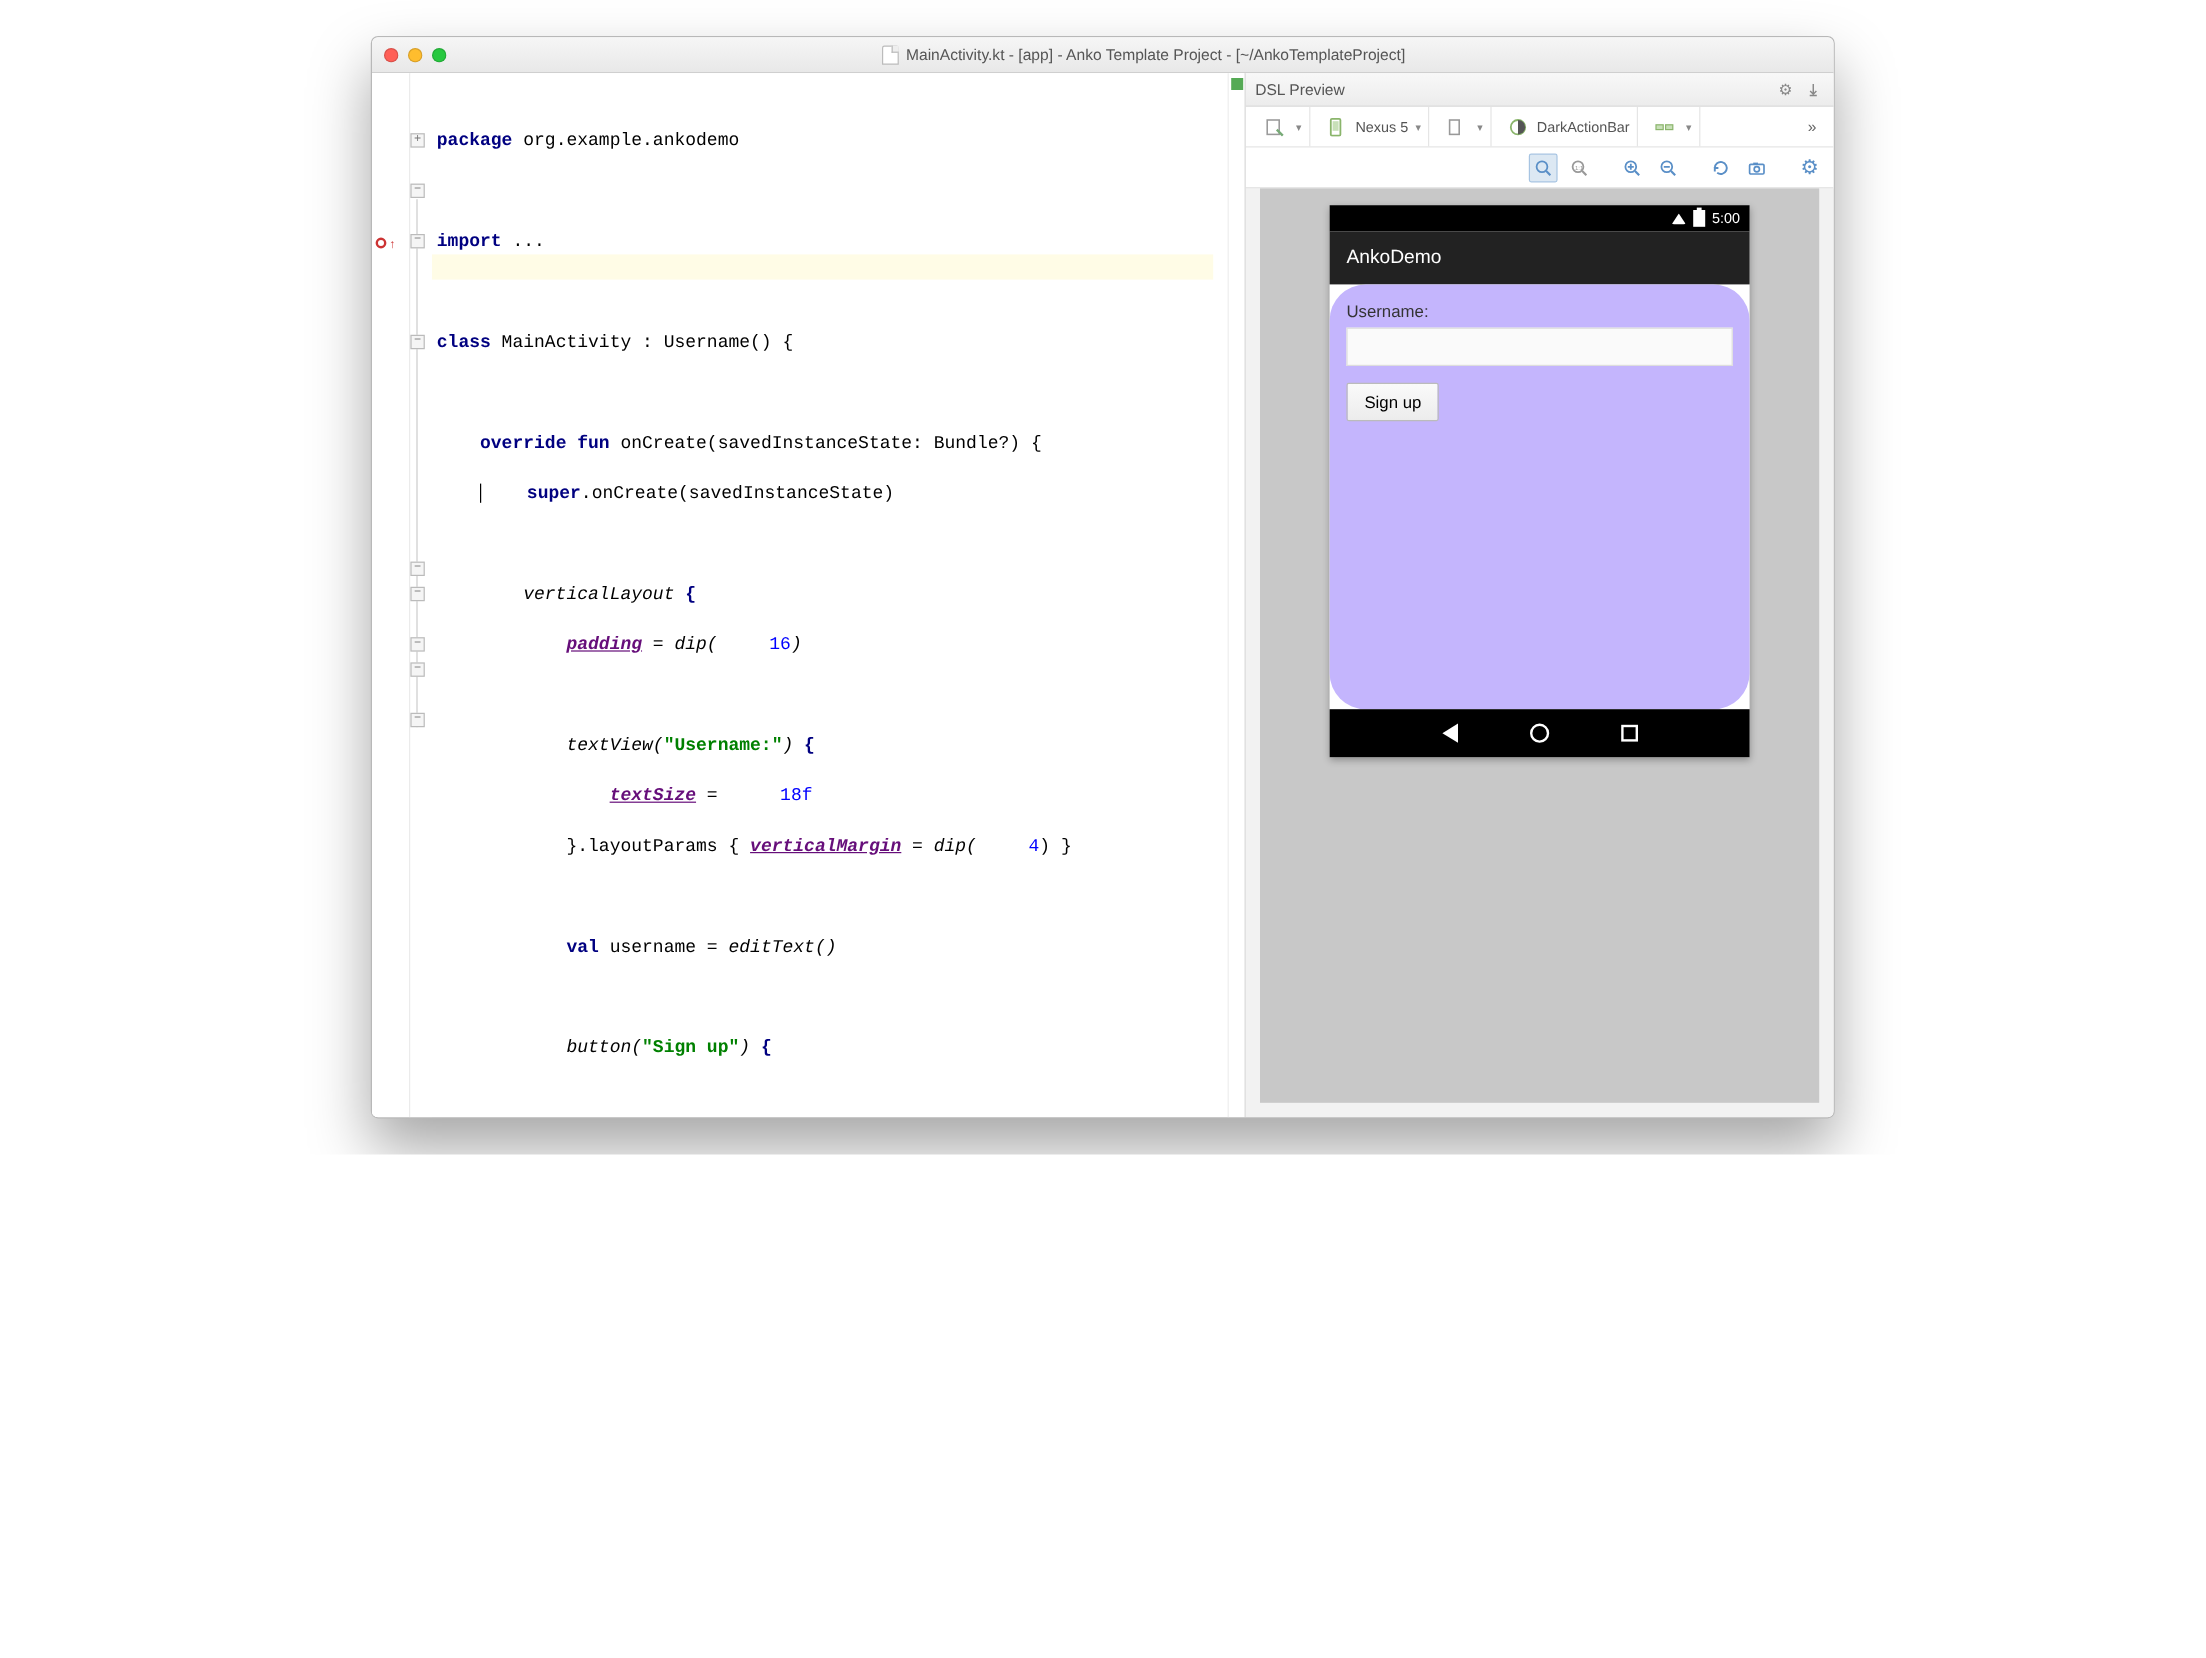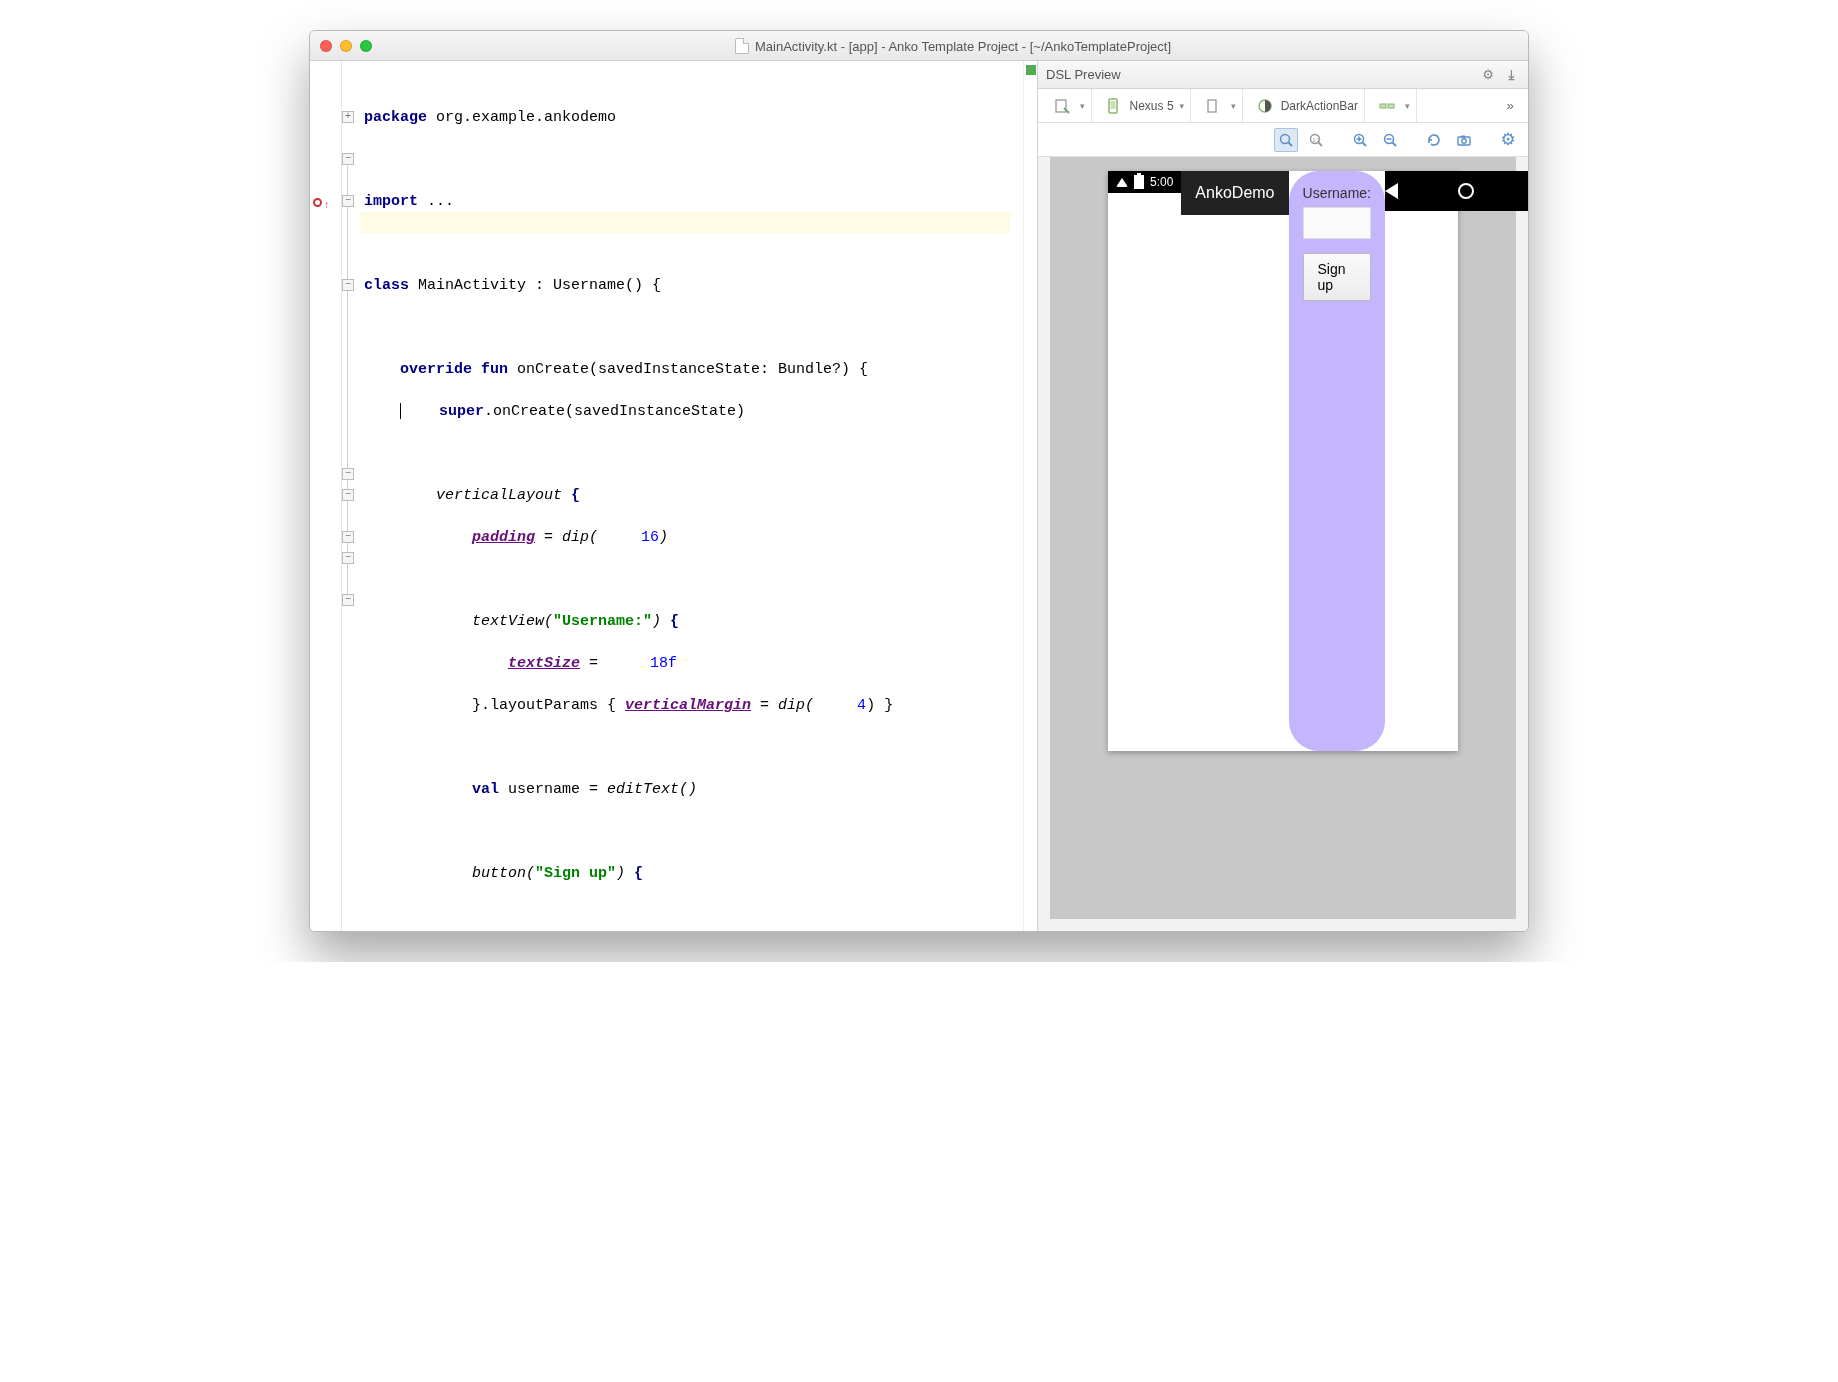--- a/index.html
+++ b/index.html
@@ -29,21 +29,21 @@
     display: flex;
     align-items: center;
     padding: 0 10px;
     gap: 8px;
   }
   .traffic { display:flex; gap:8px; margin-right: 8px;}
   .dot { width:12px; height:12px; border-radius:50%; border:1px solid rgba(0,0,0,0.15);}
   .dot.red{background:#ff5f57;}
   .dot.yellow{background:#ffbd2e;}
   .dot.green{background:#28c840;}
-  .titlebar .title-wrap { flex:1; text-align:center; display:flex; justify-content:center; align-items:flex-end; gap:6px; color:#555;}
+  .titlebar .title-wrap { flex:1; text-align:center; display:flex; justify-content:center; align-items:center; gap:6px; color:#555;}
   .file-icon { width:14px; height:16px; background:#fff; border:1px solid #bbb; border-radius:2px 2px 0 0; position:relative;}
   .file-icon::after{content:""; position:absolute; top:-1px; right:-1px; width:5px; height:5px; background:#eee; border-left:1px solid #bbb; border-bottom:1px solid #bbb;}
   
   .body { display:flex; height: 870px; }
   
   .editor-pane { flex:1; display:flex; background:#fff; position:relative; font-family: Menlo, Monaco, "Courier New", monospace; font-size:15px; line-height:21px; border-right:1px solid #d0d0d0;}
   .gutter { width:32px; background:#fff; border-right:1px solid #e6e6e6; position:relative;}
   .override-mark{ width:9px; height:9px; border:2px solid #c33; border-radius:50%; position:absolute; left:3px;}
   .arrow-up{ position:absolute; color:#c33; font-size:10px; left:14px;}
   .fold-col { width:18px; background:#fff; position:relative;}
@@ -73,21 +73,21 @@
   .tb-btn svg{width:16px;height:16px;}
   .tb-label{ color:#555; font-size:12px;}
   .arrow-dn{font-size:9px; color:#888; margin-left:2px;}
   .toolbar-row2{ height:34px; background:#fff; border-bottom:1px solid #e0e0e0; display:flex; align-items:center; justify-content:flex-end; padding:0 8px; gap:6px;}
   .tb-btn.sel{ background:#dce8f3; border:1px solid #a7c4e2;}
   .activity-select{ margin:10px 12px; }
   .activity-select .sel-box{ background:#fff; border:1px solid #bbb; border-radius:4px; padding:5px 26px 5px 10px; position:relative; font-size:13px; cursor:pointer;}
   .sel-box .stepper{ position:absolute; right:4px; top:3px; width:16px; height:18px; border-left:1px solid #ddd; display:flex; flex-direction:column; align-items:center; justify-content:center; font-size:7px; color:#666; line-height:7px;}
   
   .device-area{ flex:1; background:#c8c8c8; margin:0 12px 12px 12px; display:flex; justify-content:center; align-items:flex-start; padding-top:14px;}
-  .phone{ width:350px; height:580px; background:#fff; box-shadow:0 2px 6px rgba(0,0,0,0.3); display:flex; flex-direction:row;}
+  .phone{ width:350px; height:460px; background:#fff; box-shadow:0 2px 6px rgba(0,0,0,0.3); display:flex; flex-direction:column;}
   .statusbar{ height:22px; background:#000; color:#fff; display:flex; align-items:center; justify-content:flex-end; padding:0 8px; gap:6px; font-size:12px;}
   .wifi-icon{width:0;height:0;border-left:6px solid transparent;border-right:6px solid transparent;border-bottom:9px solid #fff; transform:rotate(0deg); border-radius:2px;}
   .batt{ width:10px; height:14px; background:#fff; position:relative;}
   .batt::before{content:"";position:absolute;top:-2px;left:3px;width:4px;height:2px;background:#fff;}
   .actionbar{ height:44px; background:#222; color:#fff; display:flex; align-items:center; padding:0 14px; font-size:16px;}
   .app-body{ flex:1; background:#c4b5fd; padding:14px;border-radius:30px;}
   .app-body .lbl{ font-size:14px; color:#333; margin-bottom:6px;}
   .app-body .input{ height:32px; border:1px solid #ddd; background:#fafafa; margin-bottom:14px;}
   .app-body .btn{ display:inline-block; padding:7px 14px; background:linear-gradient(#fafafa,#ececec); border:1px solid #bbb; border-radius:2px; font-size:14px; cursor:pointer;}
   .navbar{ height:40px; background:#000; display:flex; align-items:center; justify-content:center; gap:60px;}

